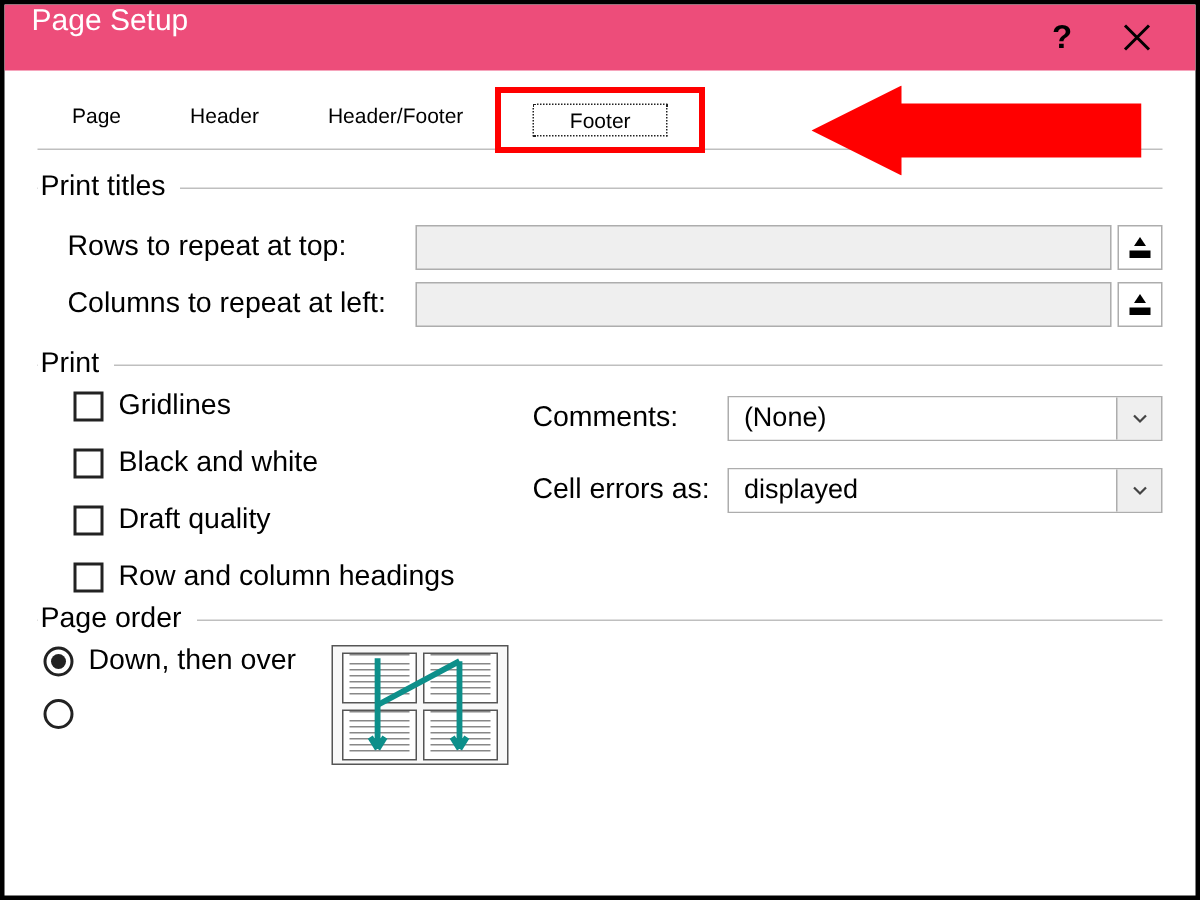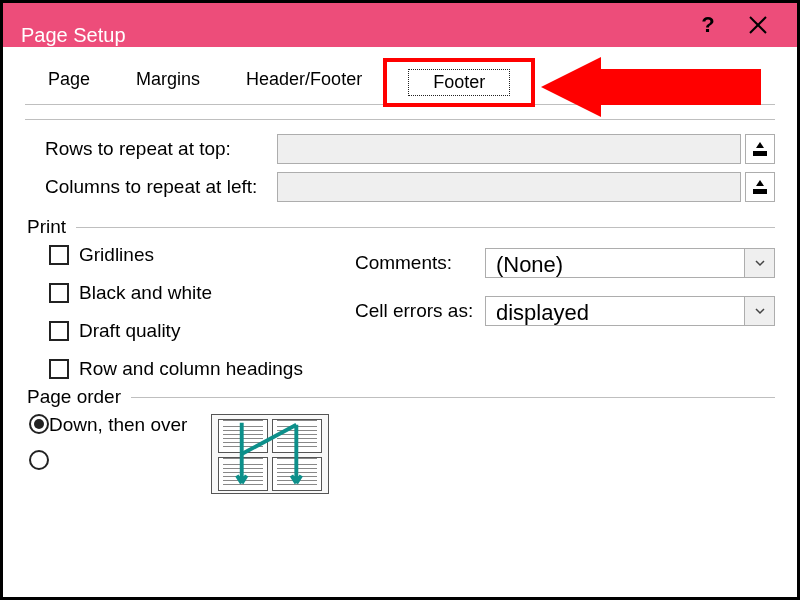--- a/index.html
+++ b/index.html
@@ -1,27 +1,27 @@
 <!DOCTYPE html>
 <html><head>
 <meta charset="utf-8">
 <style>
 * { box-sizing: border-box; font-family: "Segoe UI", Tahoma, sans-serif; }
 body { margin: 0; background: #fff; width: 800px; height: 600px; position: relative; overflow: hidden; border: 3px solid #000; }
 
-.titlebar { background: #ed4d7a; height: 44px; display: flex; align-items: flex-end; padding: 0 14px 0 18px; }
+.titlebar { background: #ed4d7a; height: 44px; display: flex; align-items: flex-start; padding: 0 14px 0 18px; }
 .titlebar .title { color: #fff; font-size: 20px; flex: 1; }
 .titlebar .btn { width: 50px; height: 44px; display: flex; align-items: center; justify-content: center; color: #000; font-size: 22px; }
 .titlebar .btn.help { font-weight: bold; }
 .titlebar .btn.close svg { width: 18px; height: 18px; }
 
 .body { padding: 12px 22px 0 22px; }
 
 .tabs { display: flex; gap: 0; border-bottom: 1px solid #bfbfbf; margin-bottom: 14px; }
-.tab { padding: 8px 22px; font-size: 18px; border: 1px solid transparent; border-bottom: none; position: relative; top: 1px; cursor: default; }
+.tab { padding: 8px 22px; font-size: 14px; border: 1px solid transparent; border-bottom: none; position: relative; top: 1px; cursor: default; }
 .tab.active { border: 1px solid #bfbfbf; border-bottom: 1px solid #fff; background: #fff; }
 .tab.active .dotted { border: 1px dotted #222; padding: 2px 24px; display: inline-block; }
 .tab.highlight-box { outline: 4px solid #ff0000; outline-offset: -2px; }
 
 .row { display: flex; align-items: center; margin: 10px 0; }
 .label { font-size: 19px; }
 .label .u { text-decoration: underline; }
 
 .field { flex: 1; display: flex; align-items: stretch; }
 .input { flex: 1; height: 30px; background: #efefef; border: 1px solid #adadad; }
@@ -37,26 +37,26 @@
 
 .print-section { display: flex; gap: 40px; }
 .checks { display: flex; flex-direction: column; gap: 16px; padding-left: 4px; text-align: right; }
 .chk { display: flex; align-items: center; gap: 10px; }
 .chk .box { width: 20px; height: 20px; border: 2px solid #222; background: #fff; }
 .chk span { font-size: 19px; }
 .drops { flex: 1; display: flex; flex-direction: column; gap: 18px; margin-top: 4px; }
 .drop-row { display: flex; align-items: center; margin-left: 12px; }
 .drop-label { width: 130px; font-size: 19px; }
 .select { flex: 1; display: flex; height: 30px; border: 1px solid #adadad; }
-.select .val { flex: 1; padding: 3px 10px; font-size: 22px; background: #fff; }
+.select .val { flex: 1; padding: 3px 10px; font-size: 18px; background: #fff; }
 .select .arrow { width: 30px; background: #efefef; border-left: 1px solid #adadad; display: flex; align-items: center; justify-content: center; }
 
 .order { display: flex; align-items: flex-start; gap: 24px; padding-left: 4px; }
 .radios { display: flex; flex-direction: column; gap: 14px; }
-.rad { display: flex; align-items: flex-start; gap: 0; }
+.rad { display: flex; align-items: center; gap: 10px; }
 .rad .circ { width: 20px; height: 20px; border: 2px solid #222; border-radius: 50%; display: flex; align-items: center; justify-content: center; }
 .rad .circ.sel::after { content: ""; width: 10px; height: 10px; background: #222; border-radius: 50%; }
 .rad span { font-size: 19px; }
 
 .preview { width: 118px; height: 80px; border: 1px solid #555; position: relative; background: #f8f8f8; }
 .preview .pg { position: absolute; background: #fff; border: 1px solid #555; width: 50px; height: 34px; }
 .preview .pg::before,.preview .pg::after{content:"";position:absolute;background:#888;height:1px;left:4px;right:4px;}
 .preview .pg::before{top:6px;box-shadow:0 4px 0 #888,0 8px 0 #888,0 12px 0 #888,0 16px 0 #888,0 20px 0 #888;}
 .preview .p1{left:6px;top:4px;} .preview .p2{left:60px;top:4px;} .preview .p3{left:6px;top:42px;} .preview .p4{left:60px;top:42px;}
 .preview svg { position: absolute; left: 0; top: 0; width: 100%; height: 100%; }
@@ -76,27 +76,28 @@
         <line x1="1" y1="1" x2="17" y2="17" stroke="#000" stroke-width="2"></line>
         <line x1="17" y1="1" x2="1" y2="17" stroke="#000" stroke-width="2"></line>
       </svg>
   </div>
 </div>
 
 <div class="body">
 
   <div class="tabs">
     <div class="tab"><span>Page</span></div>
-    <div class="tab"><span>Margins</span></div>
+    <div class="tab"><span>Header</span></div>
     <div class="tab"><span>Header/Footer</span></div>
     <div class="tab active highlight-box"><span class="dotted">Footer</span></div>
   </div>
 
 
   <fieldset>
+    <legend>Print titles</legend>
     <div class="indent">
       <div class="sub-row">
         <div class="sub-label"><span class="u">R</span>ows to repeat at top:</div>
         <div class="field">
           <div class="input"></div>
           <div class="refbtn">
               <svg viewBox="0 0 16 16">
                 <rect x="1" y="10" width="14" height="5" fill="#000"></rect>
                 <path d="M8 1 L12 7 L4 7 Z" fill="#000"></path>
               </svg>

